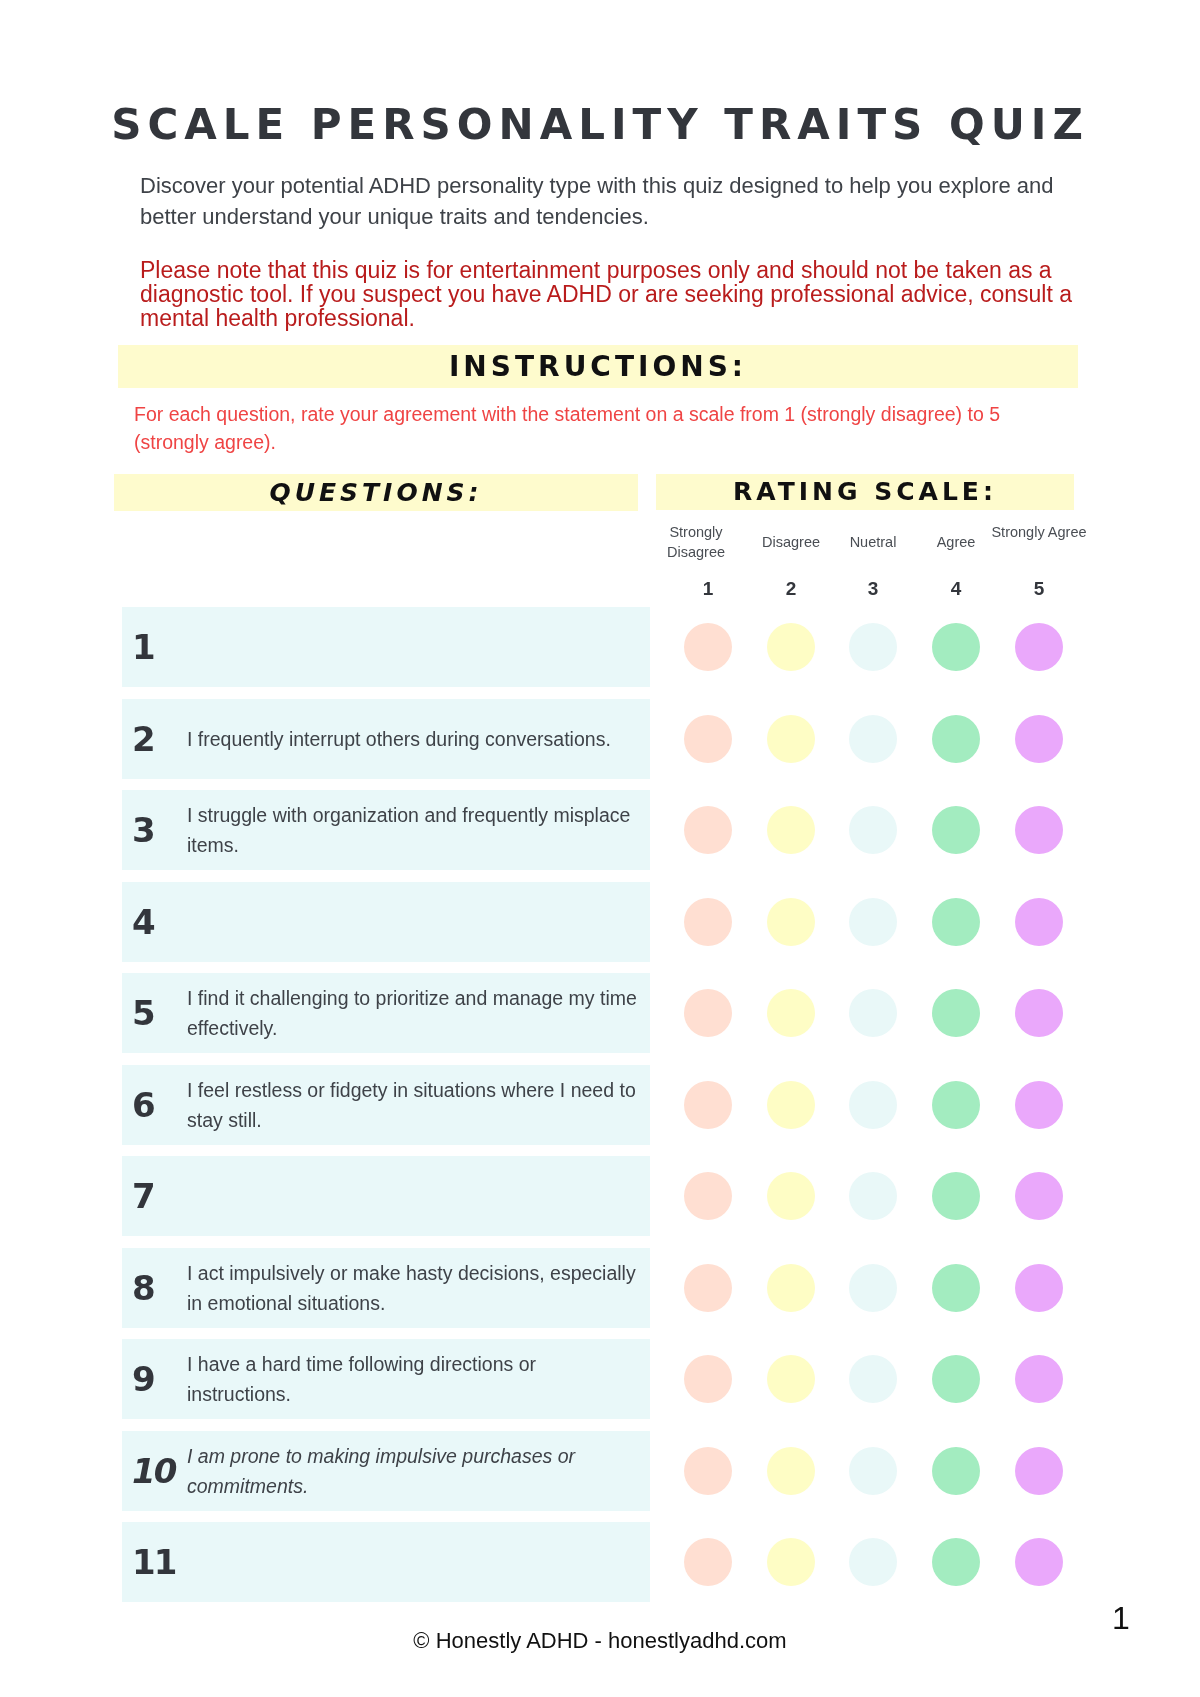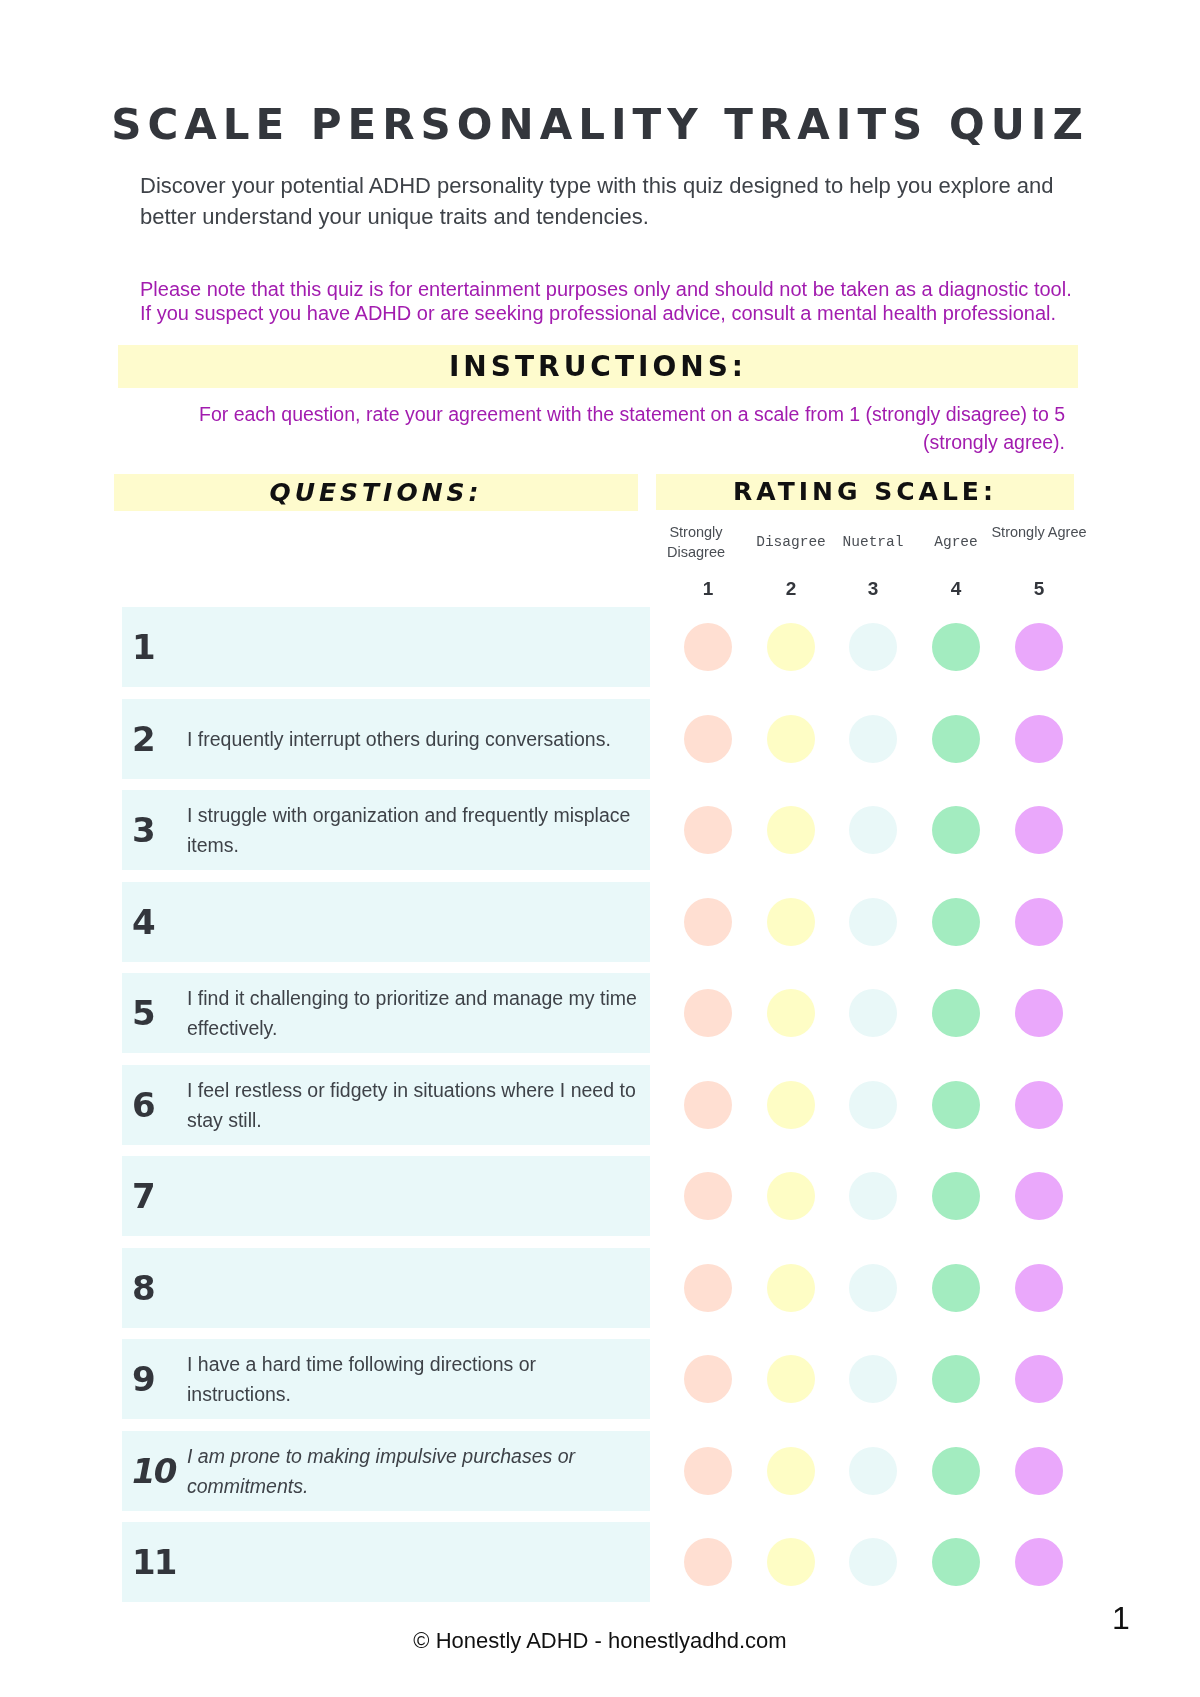--- a/index.html
+++ b/index.html
@@ -9,42 +9,42 @@
     .title {
       position: absolute; left: 0; top: 100px; width: 1200px; text-align: center;
       font-family: "DejaVu Sans", sans-serif; font-weight: bold;
       font-size: 42px; letter-spacing: 6px; color: #33363c;
     }
     .intro {
       position: absolute; left: 140px; top: 170px; width: 930px;
       font-size: 22px; line-height: 31px; color: #3e4248;
     }
     .note {
-      position: absolute; left: 140px; top: 277px; width: 940px;
-      font-size: 20px; line-height: 24px; color: #a21caf;
+      position: absolute; left: 140px; top: 258px; width: 940px;
+      font-size: 23px; line-height: 24px; color: #b91c1c;
     }
     .bar {
       position: absolute; background: #fefbcd; text-align: center;
       font-family: "DejaVu Sans", sans-serif; font-weight: bold; color: #111111;
       letter-spacing: 4px;
     }
     .bar-instructions { left: 118px; top: 345px; width: 960px; height: 43px; font-size: 28px; line-height: 43px; }
     .instr-text {
-      position: absolute; left: 165px; top: 400px; width: 900px;
-      font-size: 19.5px; line-height: 28px; color: #a21caf; text-align: right;
+      position: absolute; left: 134px; top: 400px; width: 900px;
+      font-size: 19.5px; line-height: 28px; color: #ef4444;
     }
     .bar-questions { left: 114px; top: 474px; width: 524px; height: 37px; font-size: 25px; line-height: 38px; font-style: italic; }
     .bar-rating { left: 656px; top: 474px; width: 418px; height: 36px; font-size: 25px; line-height: 36px; }
 
     .scale-labels { position: absolute; left: 648px; top: 522px; width: 440px; height: 40px; }
     .scale-label {
       position: absolute; width: 96px; text-align: center; font-size: 14.5px; line-height: 20px; color: #4a4e54;
       transform: translateX(-50%);
     }
-    .scale-label.single { top: 10px; font-family: Liberation Mono, monospace; }
+    .scale-label.single { top: 10px; }
     .scale-label.double { top: 0; }
     .scale-nums { position: absolute; left: 648px; top: 578px; width: 440px; height: 24px; }
     .scale-num {
       position: absolute; transform: translateX(-50%); font-weight: bold; font-size: 19px; color: #33363c;
     }
 
     .rows { position: absolute; left: 0; top: 0; }
     .qrow { position: absolute; left: 122px; width: 528px; height: 80px; background: #e9f8f9; }
     .qnum {
       position: absolute; left: 10px; top: 50%; transform: translateY(-50%);
@@ -167,20 +167,21 @@
     </div>
     <div class="circles" style="top: 1172px;">
       <div class="circle" style="left: 708px; background: rgb(255, 223, 210);"></div>
       <div class="circle" style="left: 791px; background: rgb(254, 253, 197);"></div>
       <div class="circle" style="left: 873px; background: rgb(233, 248, 248);"></div>
       <div class="circle" style="left: 956px; background: rgb(163, 236, 192);"></div>
       <div class="circle" style="left: 1039px; background: rgb(234, 168, 251);"></div>
     </div>
     <div class="qrow" style="top: 1248px;">
       <div class="qnum">8</div>
+      <div class="qtext">I act impulsively or make hasty decisions, especially in emotional situations.</div>
     </div>
     <div class="circles" style="top: 1264px;">
       <div class="circle" style="left: 708px; background: rgb(255, 223, 210);"></div>
       <div class="circle" style="left: 791px; background: rgb(254, 253, 197);"></div>
       <div class="circle" style="left: 873px; background: rgb(233, 248, 248);"></div>
       <div class="circle" style="left: 956px; background: rgb(163, 236, 192);"></div>
       <div class="circle" style="left: 1039px; background: rgb(234, 168, 251);"></div>
     </div>
     <div class="qrow" style="top: 1339px;">
       <div class="qnum">9</div>

